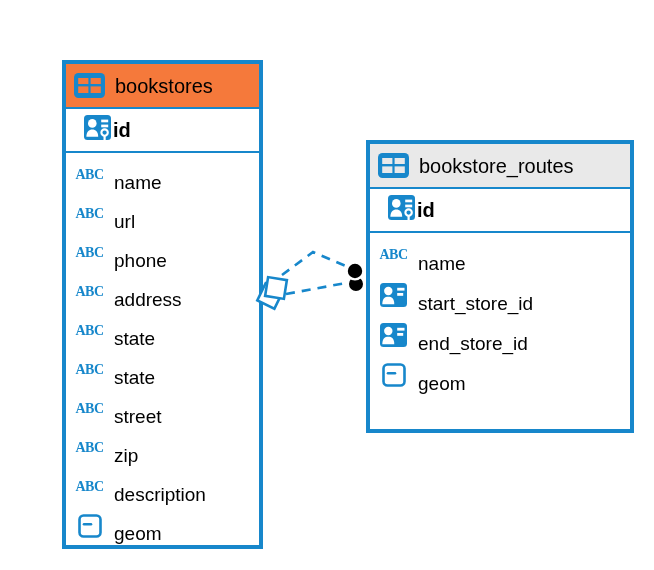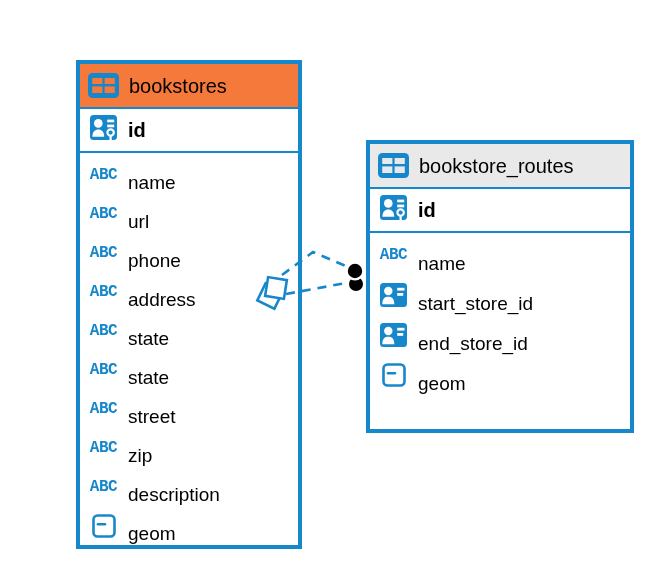--- a/index.html
+++ b/index.html
@@ -12,63 +12,62 @@
   .erd-canvas{position:absolute;inset:0;width:654px;height:570px;}
 
   
   .etable{
     position:absolute;
     background:#fff;
     border:4px solid #1787CB;
     box-sizing:border-box;
     overflow:hidden;
   }
-  .etable.bookstores{left:76px;top:60px;width:226px;height:489px;}
+  .etable.bookstores{left:62px;top:60px;width:201px;height:489px;}
   .etable.routes{left:366px;top:140px;width:268px;height:293px;}
 
   .thead{
     display:flex;align-items:center;
     height:43px;
     padding-left:8px;
     border-bottom:2px solid #1787CB;
     gap:10px;
   }
   .thead.orange{background:#F5793B;--cell:#F5793B;}
   .thead.gray{background:#E9E9E9;--cell:#E9E9E9;}
   .thead .ttitle{font-size:20px;line-height:1;}
 
   .pkrow{
     display:flex;align-items:center;
     height:42px;
-    padding-left:8px;
+    padding-left:16px;
     border-bottom:2px solid #1787CB;
-    gap:9px;
     background:#fff;
   }
   .pkrow .plabel{font-size:20px;font-weight:bold;line-height:1;}
 
   .fields{padding-top:2px;}
   .frow{
     display:flex;align-items:center;
     padding-left:8px;
     gap:9px;
     background:#fff;
   }
   .bookstores .frow{height:39px;}
   .routes .frow{height:40px;}
   .flabel{font-size:19px;line-height:1;margin-top:16px;}
 
   .cicon{
     width:31px;min-width:31px;
     display:flex;align-items:center;justify-content:center;
   }
   .abc{
-    font-family:Liberation Mono, monospace;
+    font-family:Liberation Serif, serif;
     font-weight:800;
-    font-size:16px;
+    font-size:14px;
     letter-spacing:-0.5px;
     color:#1787CB;
     transform:scaleY(1.05);
   }
 
   
   .overlay{
     position:absolute;inset:0;
     pointer-events:none;
     z-index:5;

